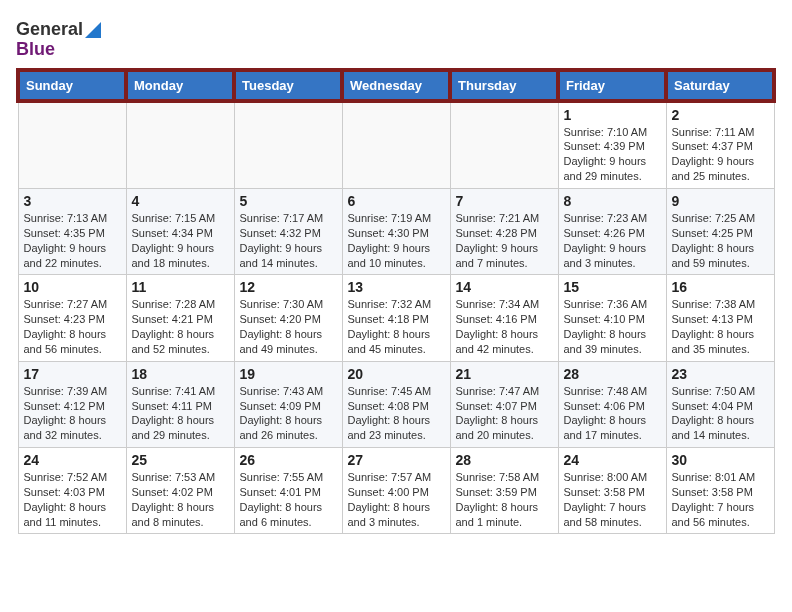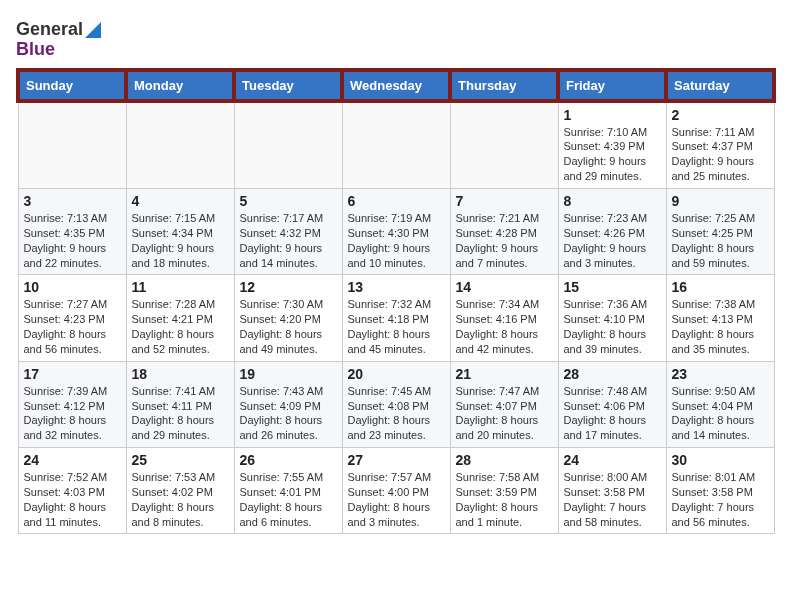--- a/index.html
+++ b/index.html
@@ -282,21 +282,21 @@
         </td>
         <td>
           <span class="day-number">28</span>
           <div class="day-info">Sunrise: 7:48 AM
 Sunset: 4:06 PM
 Daylight: 8 hours
 and 17 minutes.</div>
         </td>
         <td>
           <span class="day-number">23</span>
-          <div class="day-info">Sunrise: 9:50 AM
+          <div class="day-info">Sunrise: 7:50 AM
 Sunset: 4:04 PM
 Daylight: 8 hours
 and 14 minutes.</div>
         </td>
       </tr>
       <tr>
         <td>
           <span class="day-number">24</span>
           <div class="day-info">Sunrise: 7:52 AM
 Sunset: 4:03 PM

